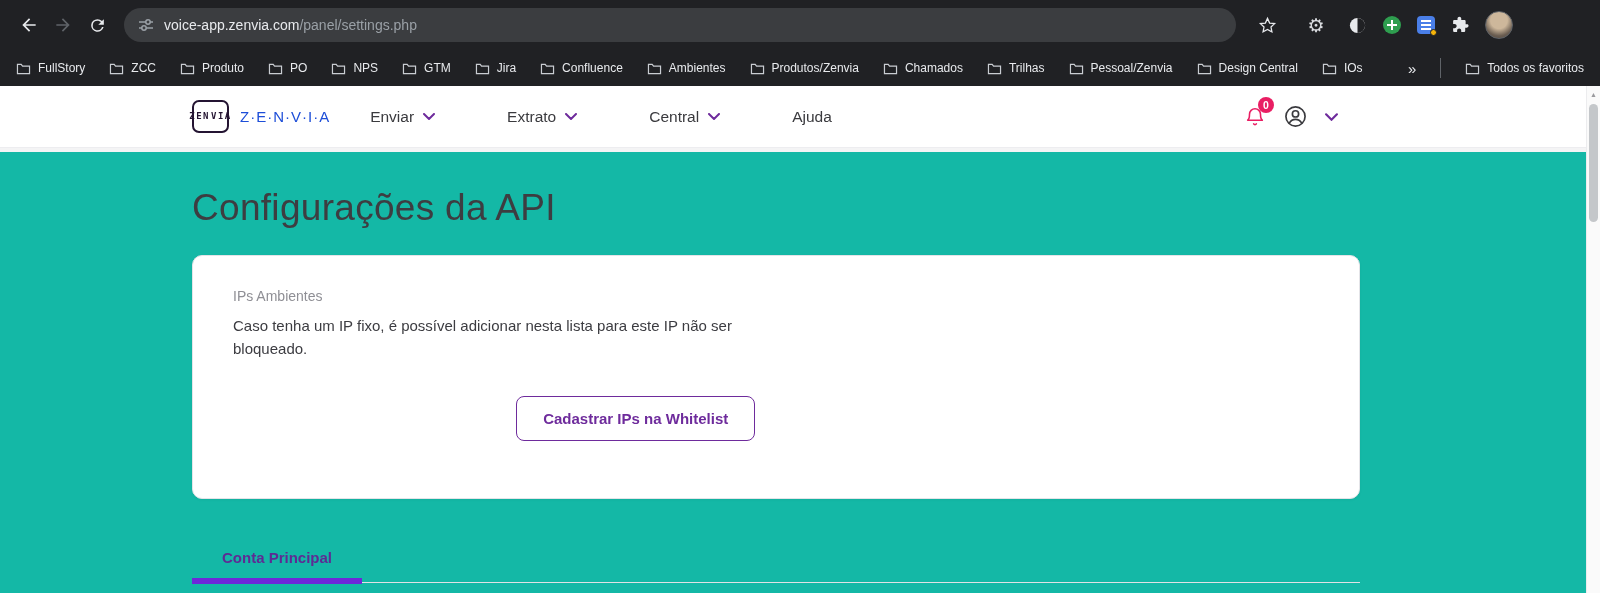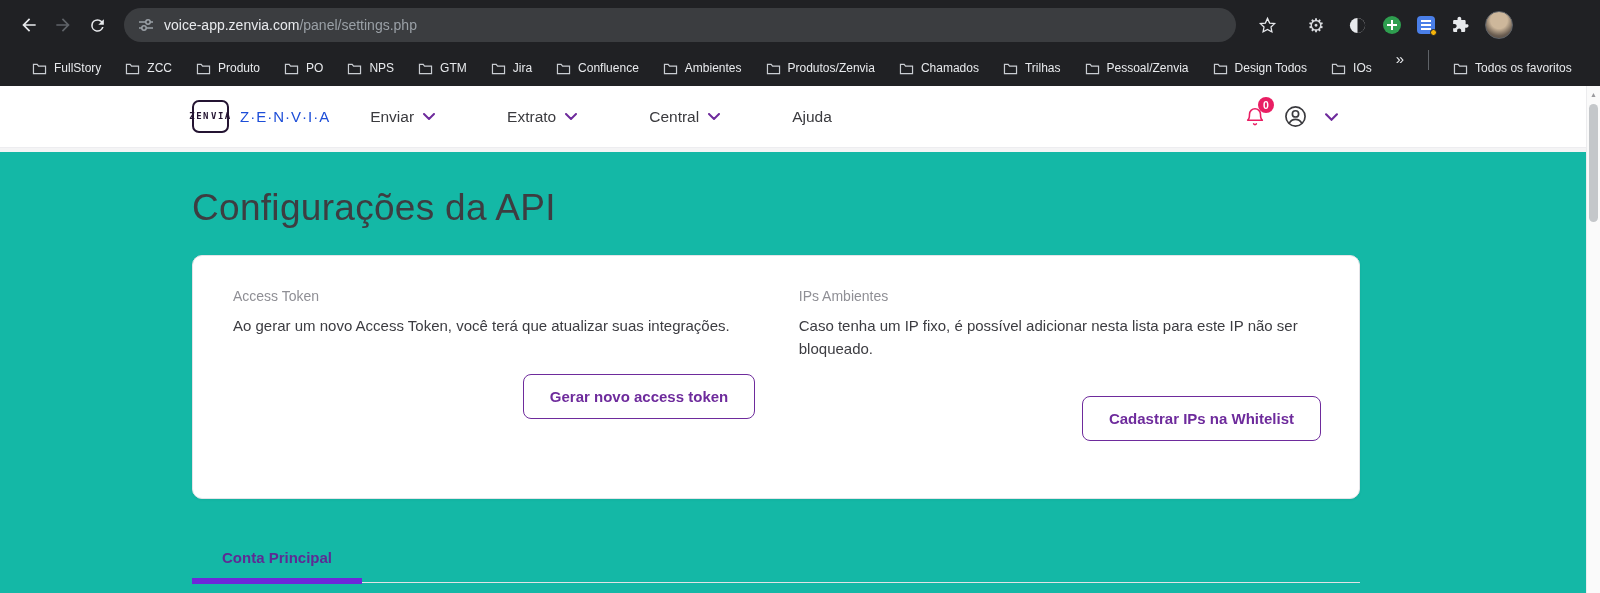--- a/index.html
+++ b/index.html
@@ -13,21 +13,21 @@
   .url { font-size:14px; color:#e8eaed; white-space:nowrap; overflow:hidden; }
   .url .path { color:#9aa0a6; }
   .toolbar-right { display:flex; align-items:center; gap:15px; margin-left:14px; }
   .gear-glyph { color:#dadce0; font-size:19px; line-height:1; }
   .ext-blue { width:18px; height:18px; background:#4a7fe8; border-radius:4px; position:relative; display:flex; align-items:center; justify-content:center; }
   .ext-blue .bar { width:10px; height:2px; background:#fff; box-shadow:0 4px 0 #fff, 0 -4px 0 #fff; }
   .ext-blue .dot { position:absolute; right:-2px; bottom:-2px; width:7px; height:7px; border-radius:50%; background:#f6b40a; border:1px solid #202124; }
   .avatar { width:28px; height:28px; border-radius:50%; background:radial-gradient(circle at 50% 32%, #cdb79b 0 38%, #6b5e52 70%, #4a4038 100%); border:1px solid #5f6368; }
 
   
-  .bookmarks { display:flex; height:36px; padding:0 32px; gap:24px; white-space:nowrap; overflow:hidden; }
+  .bookmarks { display:flex; align-items:center; height:36px; padding:0 16px; gap:24px; white-space:nowrap; overflow:hidden; }
   .bm { display:flex; align-items:center; gap:7px; color:#e8eaed; font-size:12px; cursor:pointer; flex:0 0 auto; }
   .bm-chevron { color:#e8eaed; font-size:15px; margin-left:auto; cursor:pointer; flex:0 0 auto; }
   .bm-divider { width:1px; height:20px; background:#5f6368; flex:0 0 auto; }
 
   
   .app-header { position:absolute; top:86px; left:0; width:1586px; height:62px; background:#fff; border-bottom:1px solid #ededf0; display:flex; align-items:center; padding:0 248px 0 192px; z-index:4; }
   .logo-box { width:37px; height:33px; border:2.5px solid #241432; border-radius:7px; display:flex; flex-direction:row; align-items:center; justify-content:center; line-height:1; gap:1px; flex:0 0 auto; }
   .logo-box span { font-size:9px; font-weight:700; letter-spacing:1.5px; color:#241432; font-family:"DejaVu Sans Mono", monospace; }
   .brand-text { margin-left:11px; font-size:15px; letter-spacing:1px; color:#1d4ed8; font-weight:500; }
   .main-nav { display:flex; gap:72px; margin-left:40px; }
@@ -196,21 +196,21 @@
     <div class="bm">
         <svg width="15" height="13" viewBox="0 0 16 14" fill="none" stroke="#c9cdd2" stroke-width="1.3">
           <path d="M1.5 2.5h4l1.5 2h7.5v8h-13z"></path>
         </svg>
         <span>Pessoal/Zenvia</span>
       </div>
     <div class="bm">
         <svg width="15" height="13" viewBox="0 0 16 14" fill="none" stroke="#c9cdd2" stroke-width="1.3">
           <path d="M1.5 2.5h4l1.5 2h7.5v8h-13z"></path>
         </svg>
-        <span>Design Todos</span>
+        <span>Design Central</span>
       </div>
     <div class="bm">
         <svg width="15" height="13" viewBox="0 0 16 14" fill="none" stroke="#c9cdd2" stroke-width="1.3">
           <path d="M1.5 2.5h4l1.5 2h7.5v8h-13z"></path>
         </svg>
         <span>IOs</span>
       </div>
     <span class="bm-chevron">»</span>
     <span class="bm-divider"></span>
     <div class="bm">
@@ -272,27 +272,20 @@
         </svg>
     </div>
   </div>
 </header>
 
 <main class="main">
   <h1 class="page-title">Configurações da API</h1>
 
   <section class="card">
     <div class="col">
-      <div class="col-label">Access Token</div>
-      <div class="col-desc">Ao gerar um novo Access Token, você terá que atualizar suas integrações.</div>
-      <div class="btn-row">
-        <button class="btn">Gerar novo access token</button>
-      </div>
-    </div>
-    <div class="col">
       <div class="col-label">IPs Ambientes</div>
       <div class="col-desc">Caso tenha um IP fixo, é possível adicionar nesta lista para este IP não ser bloqueado.</div>
       <div class="btn-row">
         <button class="btn">Cadastrar IPs na Whitelist</button>
       </div>
     </div>
   </section>
 
   <div class="tabs">
     <div class="tab">Conta Principal</div>

